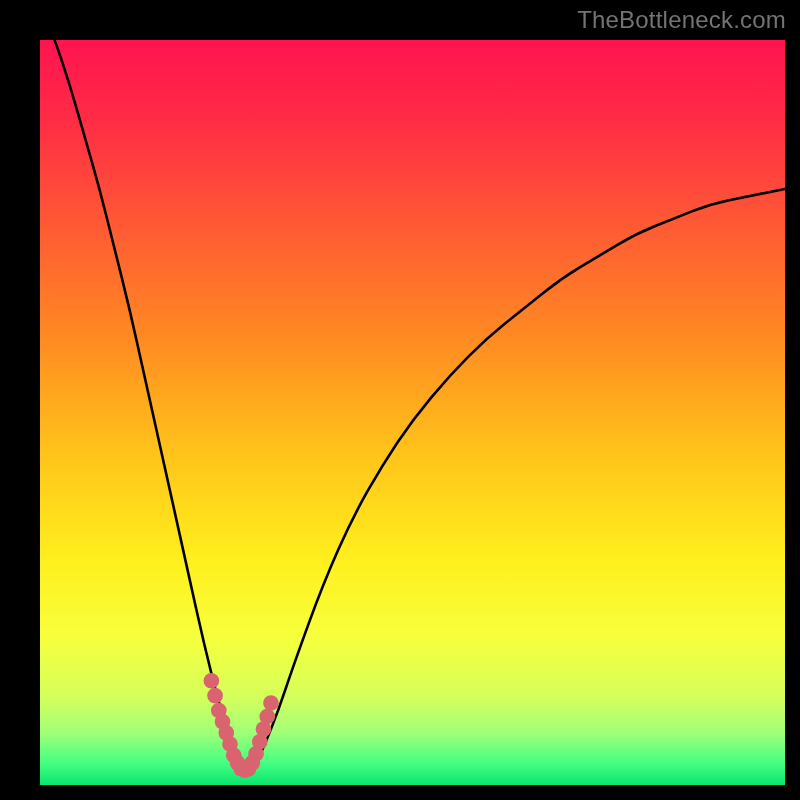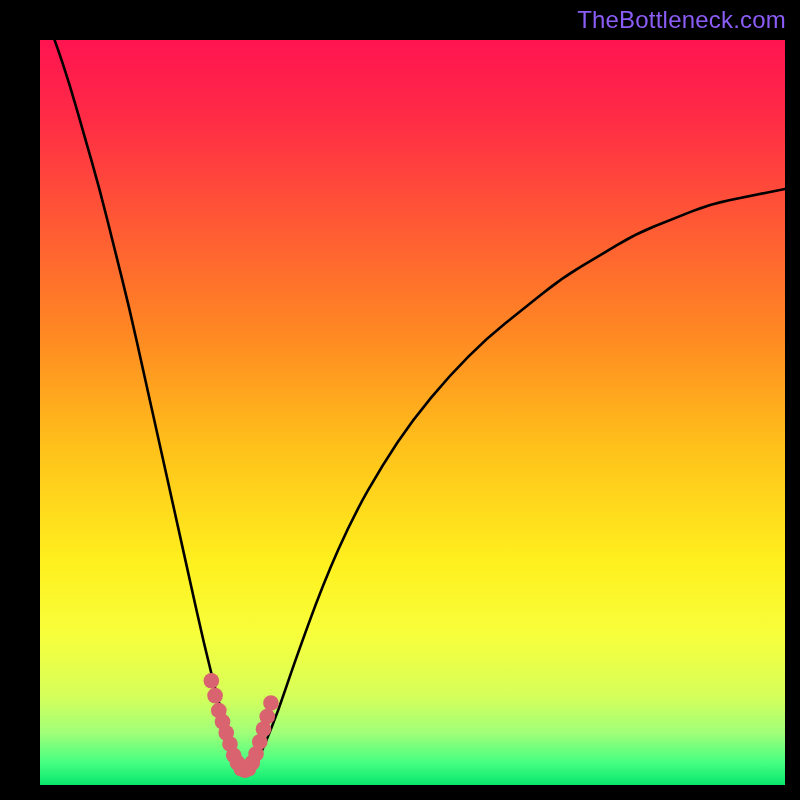--- a/index.html
+++ b/index.html
@@ -38,21 +38,21 @@
     position: absolute;
     left: 0;
     top: 0;
     width: 100%;
     height: 100%;
   }
   .watermark {
     position: absolute;
     top: 6px;
     right: 14px;
-    color: #8b5cf6;
+    color: #737373;
     font-size: 24px;
     font-weight: 400;
     letter-spacing: 0.2px;
   }
 </style>
 </head>
 <body>
 
 <div class="frame">
 

